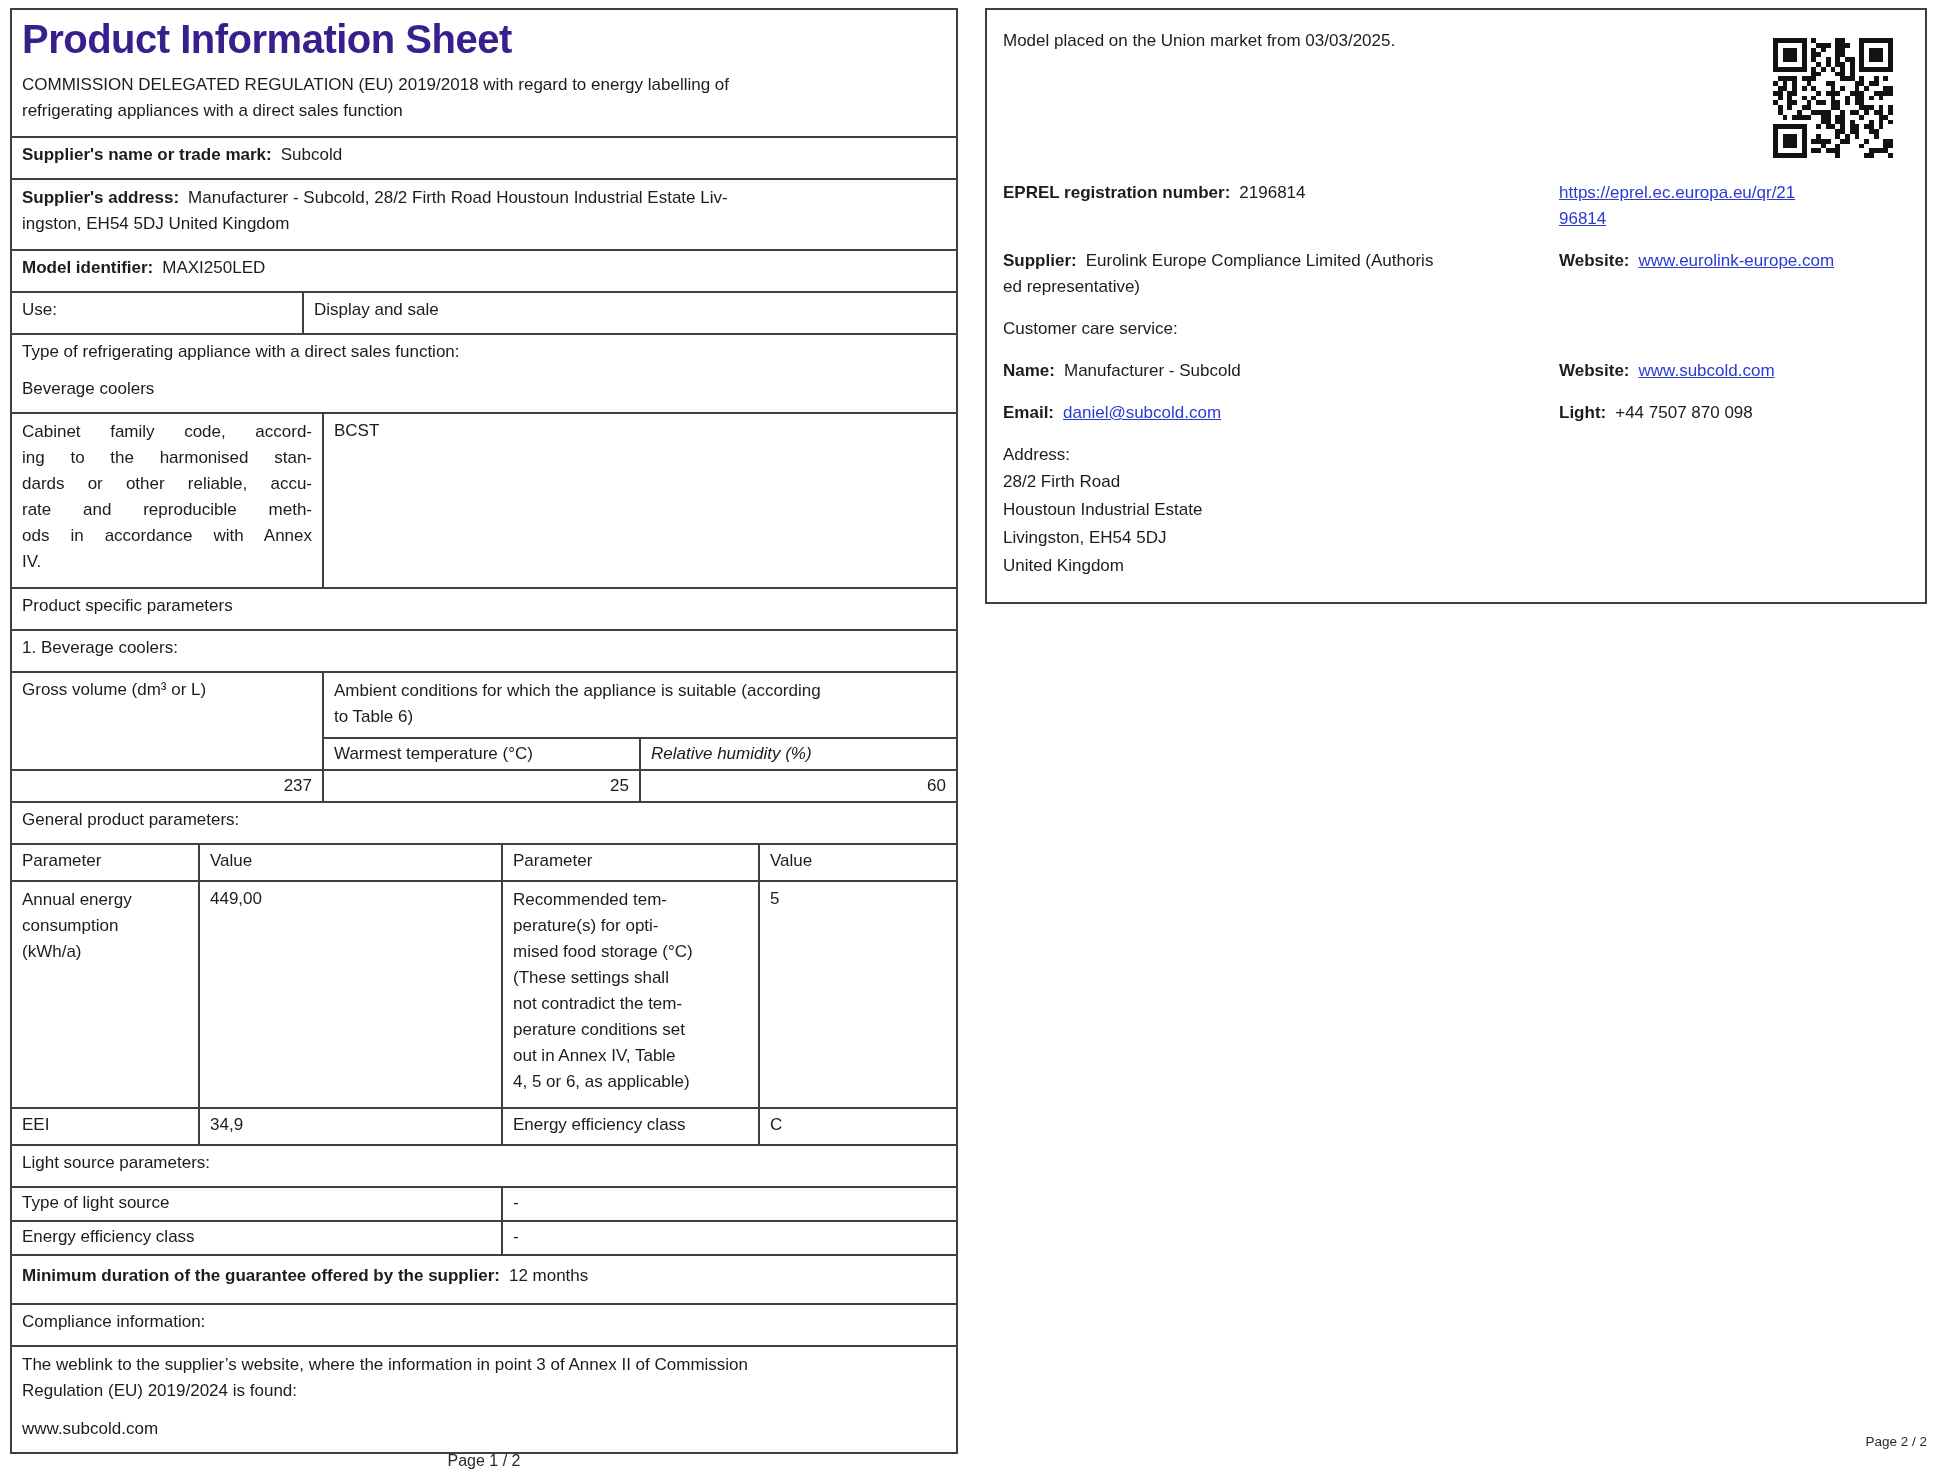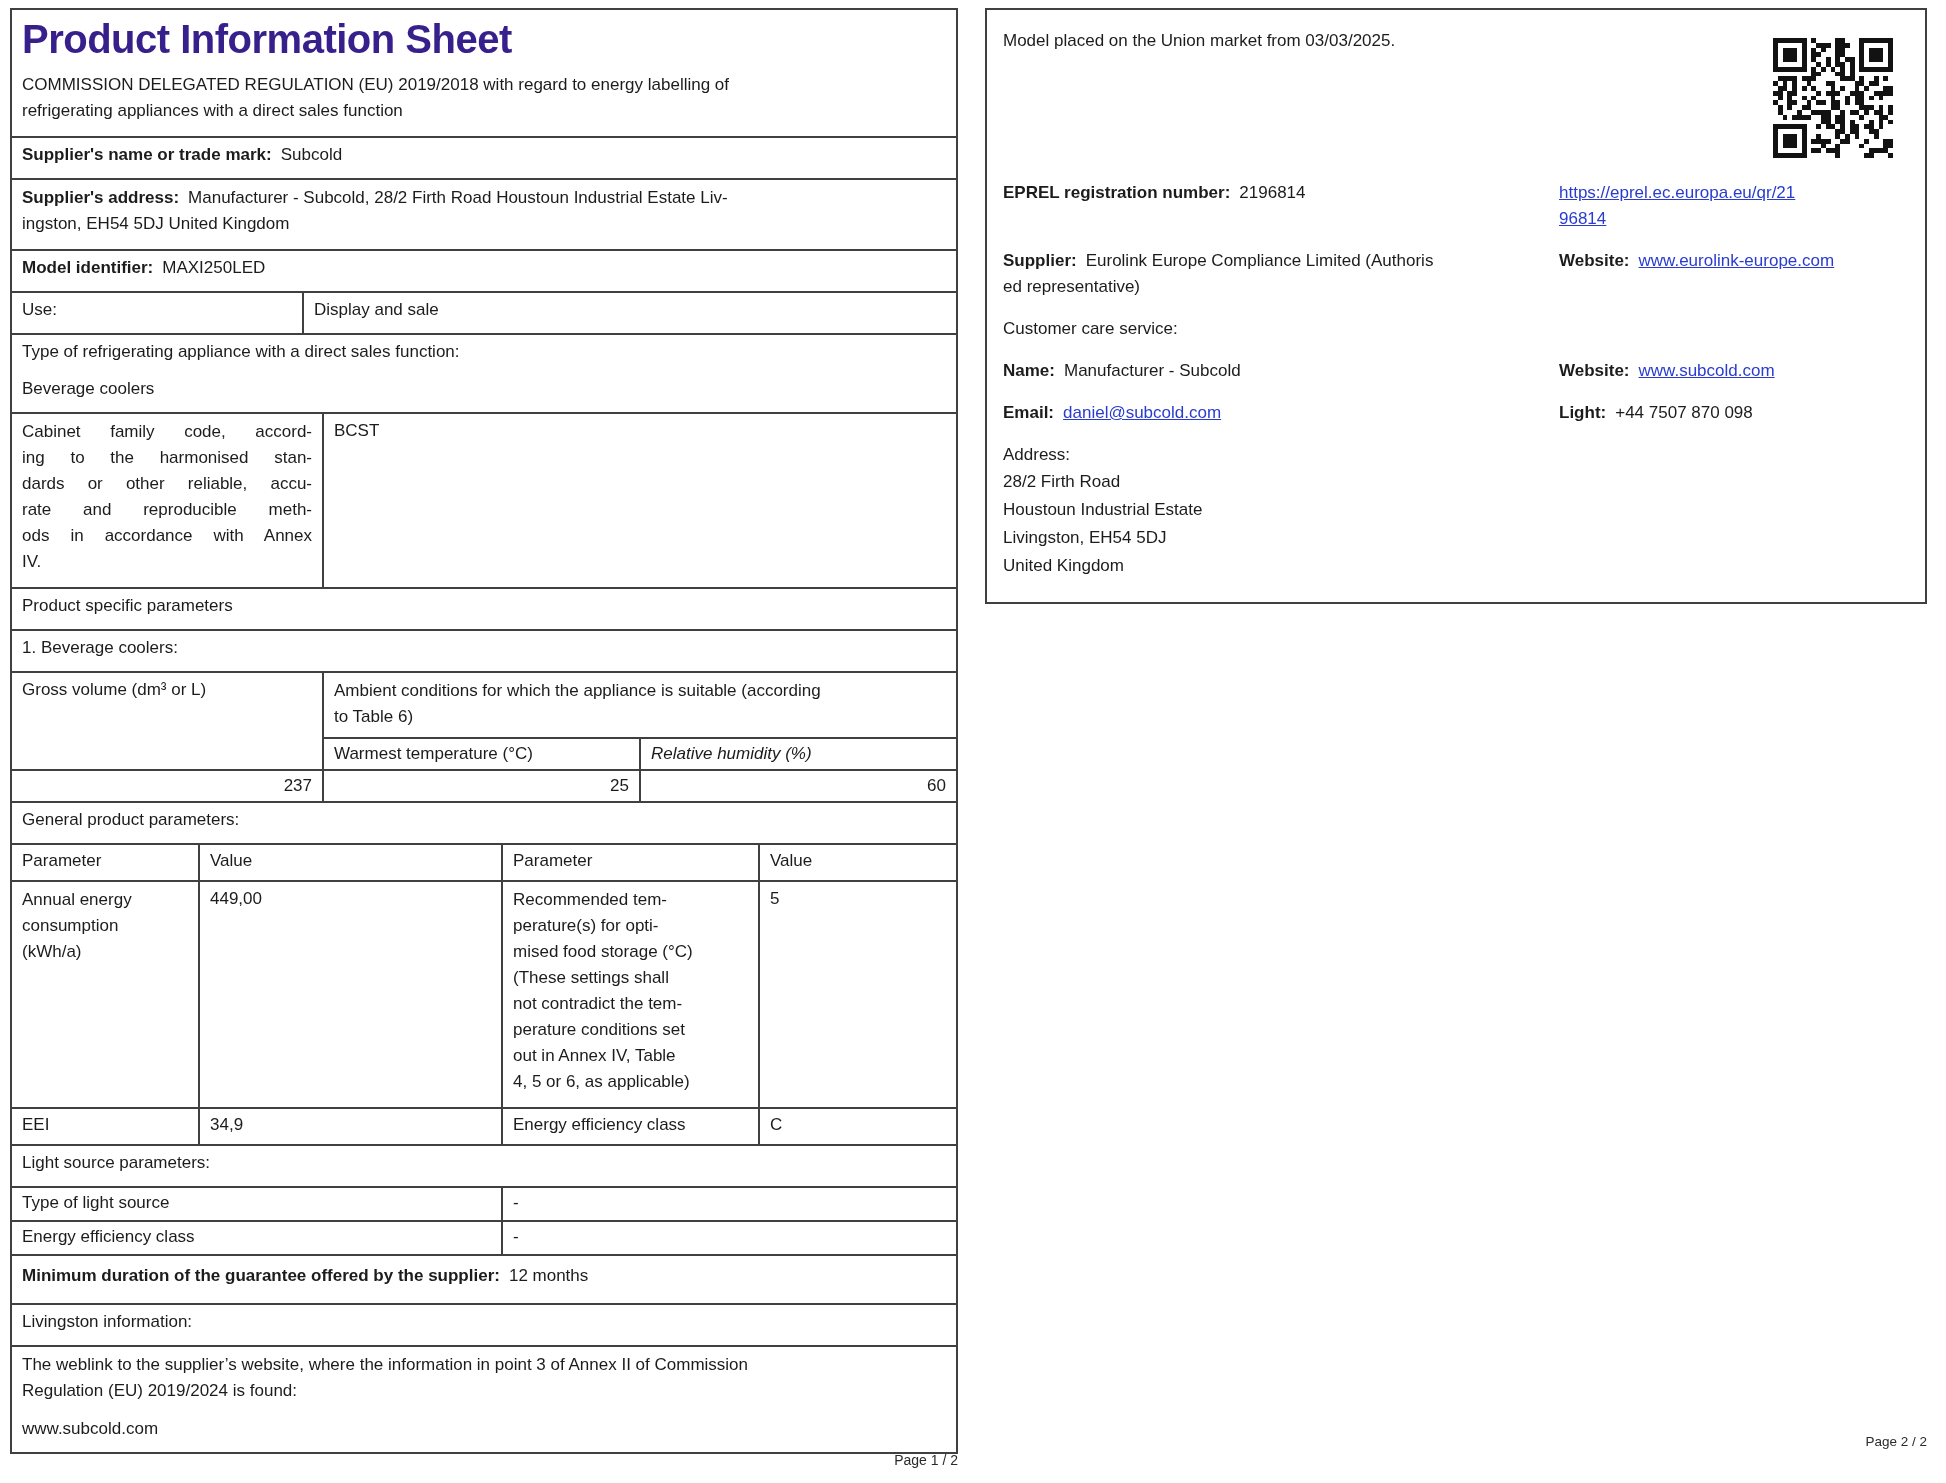--- a/index.html
+++ b/index.html
@@ -26,22 +26,22 @@
   
   .card{position:absolute;left:985px;top:8px;width:942px;height:596px;box-sizing:border-box;
         border:2px solid #404040;background:#fff;padding:18px 16px 0 16px;}
   .crow{display:flex;margin-bottom:16px;line-height:26px;}
   .ccol-l{flex:0 0 556px;}
   .ccol-r{flex:1;}
   a.link{color:#2a3cd0;text-decoration:underline;cursor:pointer;}
   .qr-wrap{position:absolute;top:28px;right:32px;width:120px;height:120px;}
   .qr-wrap svg{width:120px;height:120px;display:block;}
 
-  .footer1{position:absolute;left:10px;top:1452px;width:948px;text-align:right;
-           padding-right:8px;font-size:14px;color:#2a2a2a;}
+  .footer1{position:absolute;left:10px;top:1452px;width:948px;text-align:center;
+           padding-right:8px;font-size:16px;color:#2a2a2a;}
   .footer2{position:absolute;left:985px;top:1434px;width:942px;text-align:right;
            font-size:13.5px;color:#2a2a2a;}
 </style>
 </head>
 <body>
 
 <div id="canvas">
 
   <div class="sheet">
 
@@ -168,21 +168,21 @@
       <div class="cell vline" style="flex:1;padding-top:3px;padding-bottom:6px;">-</div>
     </div>
 
     <div class="row">
       <div class="cell" style="flex:1;padding-top:8px;padding-bottom:16px;">
         <span class="lbl">Minimum duration of the guarantee offered by the supplier:</span><span>12 months</span>
       </div>
     </div>
 
     <div class="row">
-      <div class="cell b" style="flex:1;">Livingston information:</div>
+      <div class="cell b" style="flex:1;">Compliance information:</div>
     </div>
 
     <div class="row">
       <div class="cell" style="flex:1;padding-bottom:10px;">
         <div class="mlines">The weblink to the supplier’s website, where the information in point 3 of Annex II of Commission
 Regulation (EU) 2019/2024 is found:</div>
         <div style="margin-top:12px;line-height:26px;">www.subcold.com</div>
       </div>
     </div>
 

